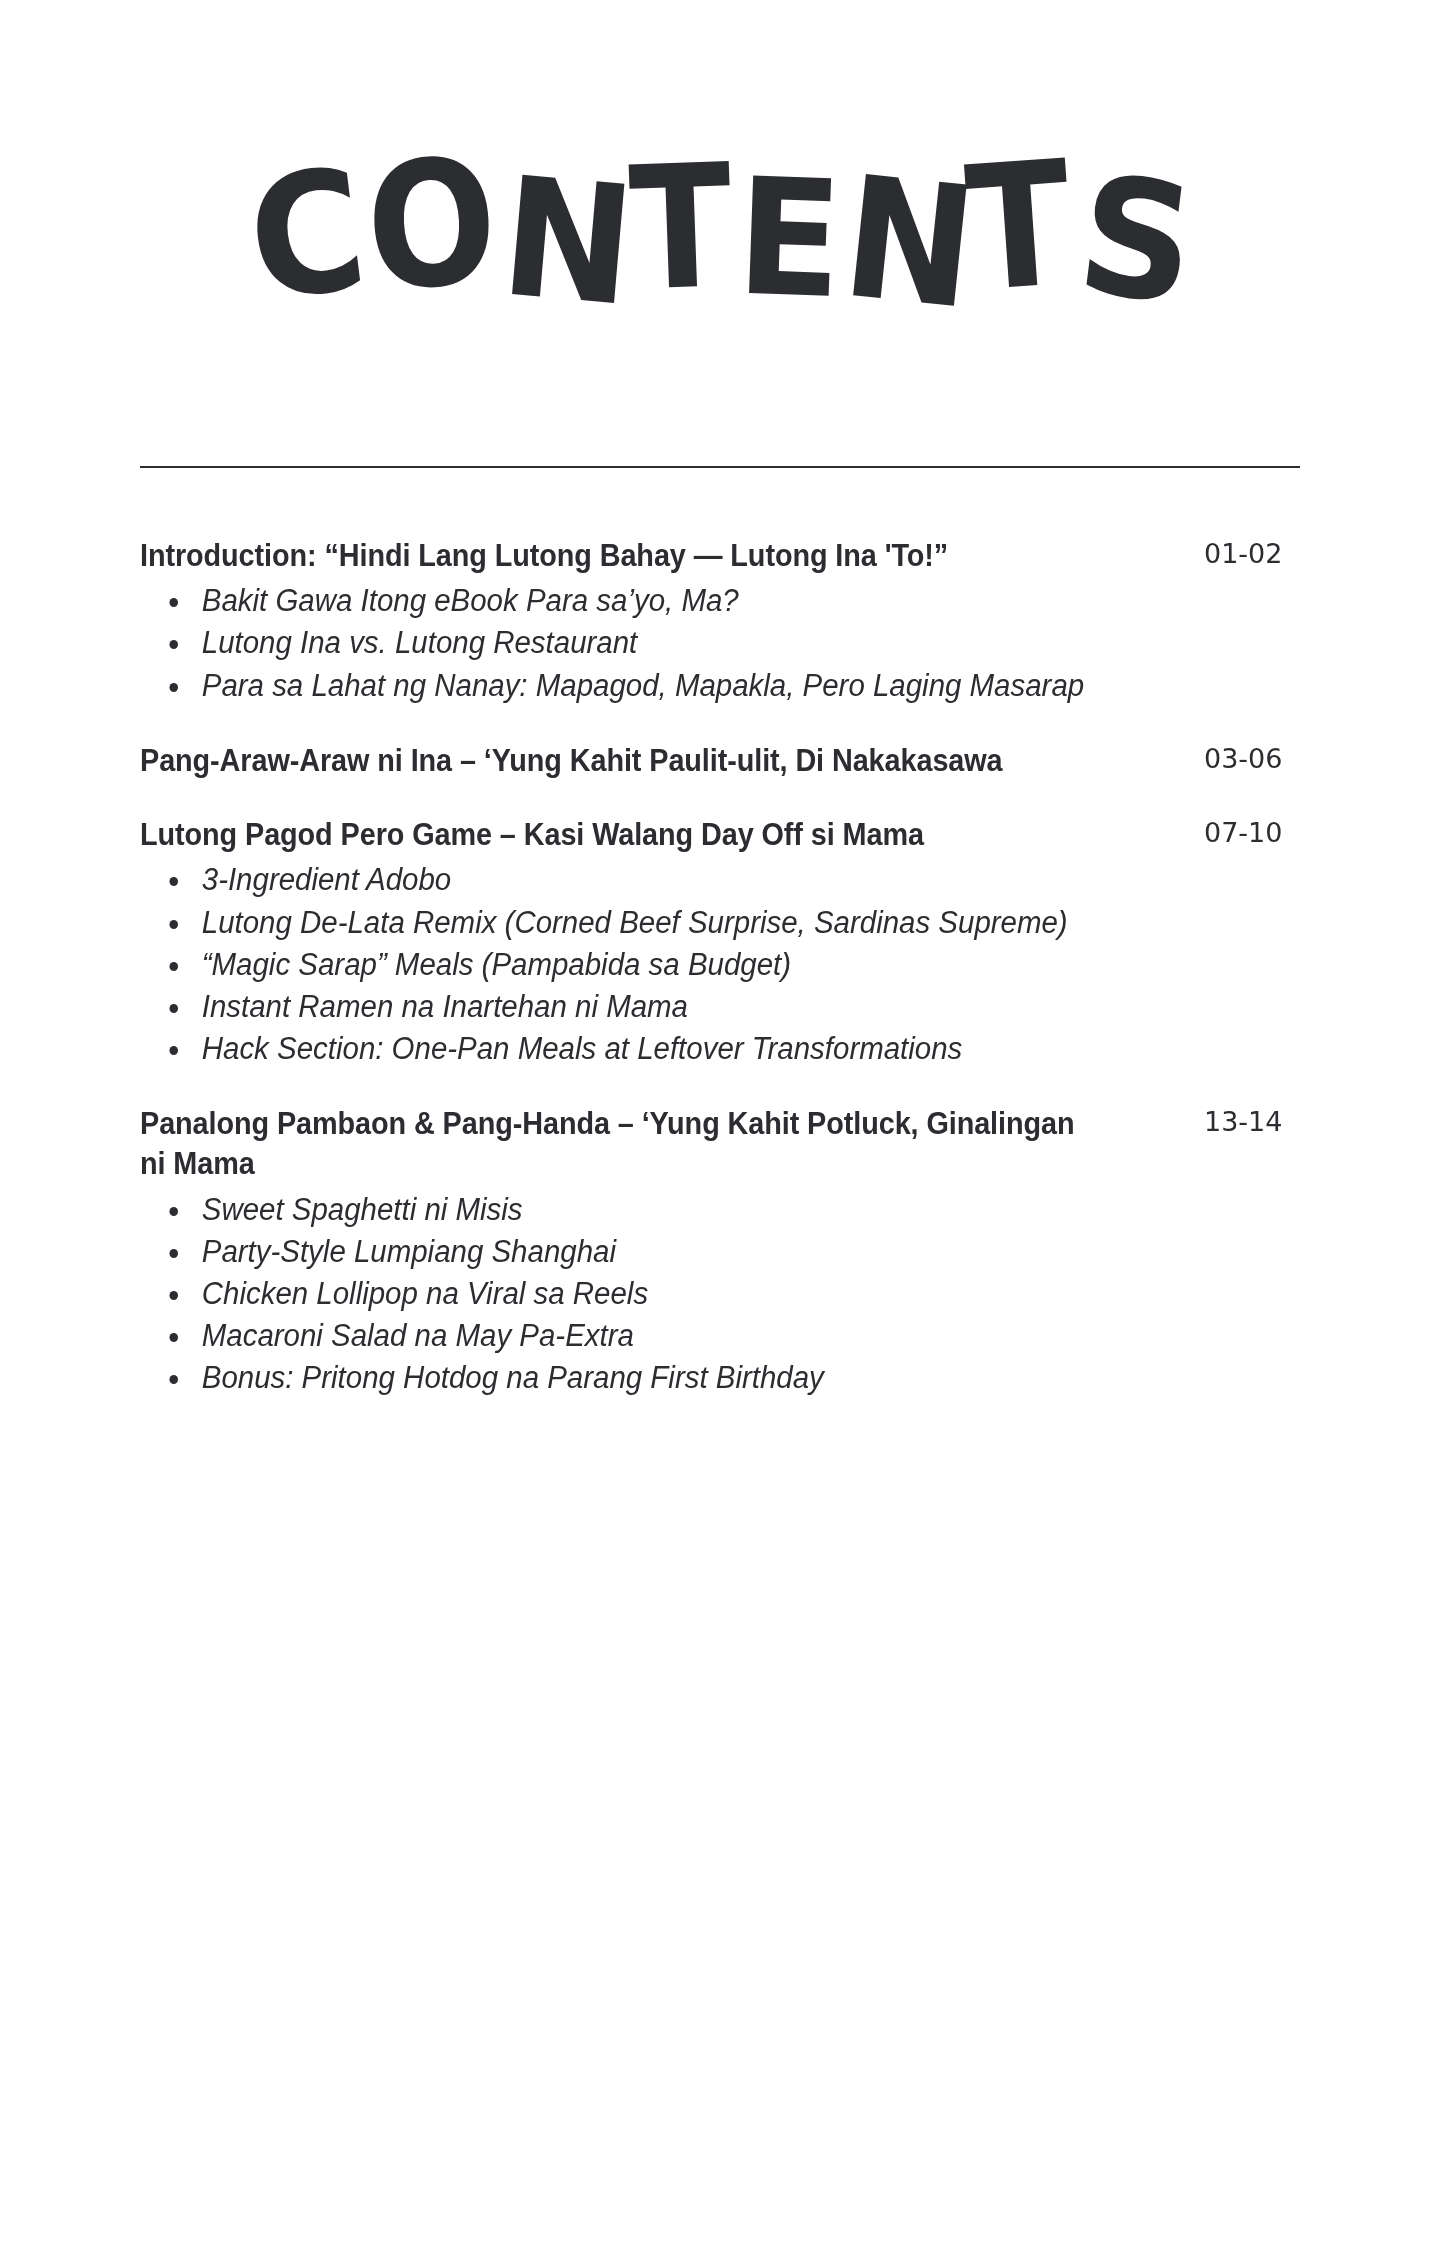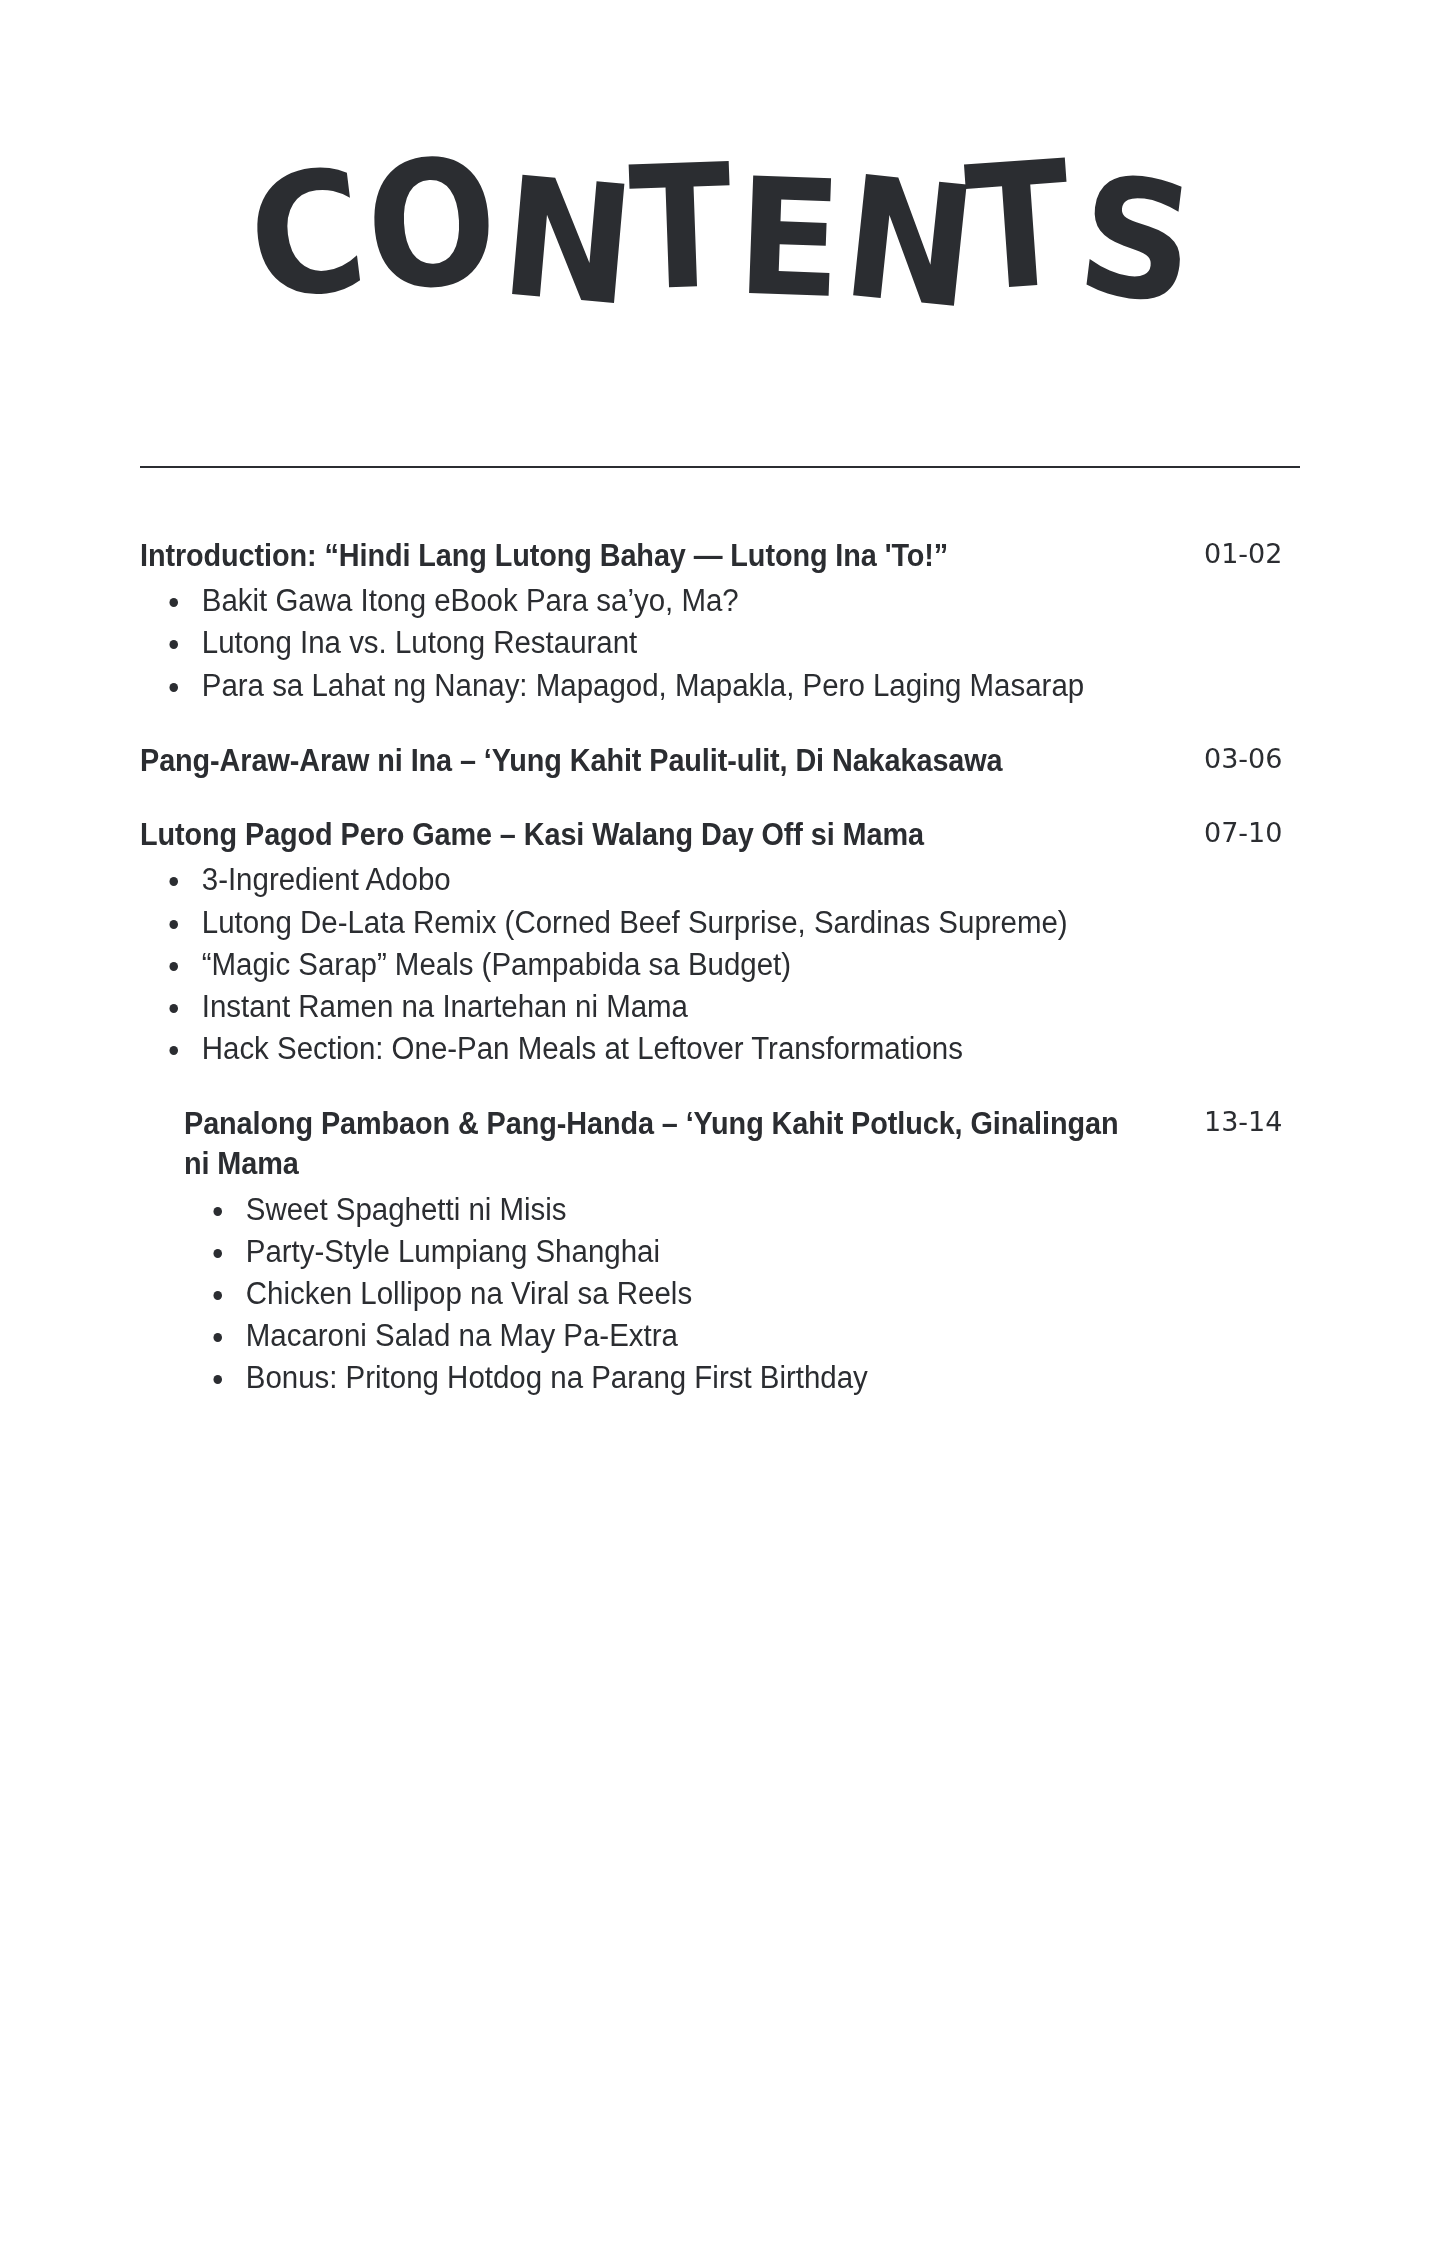--- a/index.html
+++ b/index.html
@@ -71,21 +71,21 @@
   .content {
     position: absolute;
     left: 140px;
     top: 536px;
     width: 1160px;
   }
 
   .section {
     margin-bottom: 34px;
   }
-  .section:last-child { margin-bottom: 0; margin-left: 44px; }
+  .section:last-child { margin-bottom: 0; }
 
   .section-head {
     display: flex;
     align-items: flex-start;
     justify-content: space-between;
     gap: 12px;
   }
   .section-title {
     font-family: "Liberation Sans Narrow", "Liberation Sans", sans-serif;
     font-weight: 700;
@@ -106,20 +106,21 @@
     color: #2b2d31;
     flex: 0 0 auto;
     white-space: nowrap;
     min-width: 96px;
   }
 
   .bullets {
     list-style: none;
     margin: 4px 0 0 0;
     padding: 0;
+    font-style: italic;
   }
   .bullets li {
     position: relative;
     padding-left: 65px;
     font-family: "Liberation Sans Narrow", "Liberation Sans", sans-serif;
     font-weight: 400;
     font-size: 31px;
     line-height: 1.36;
     color: #2b2d31;
     max-width: 935px;

